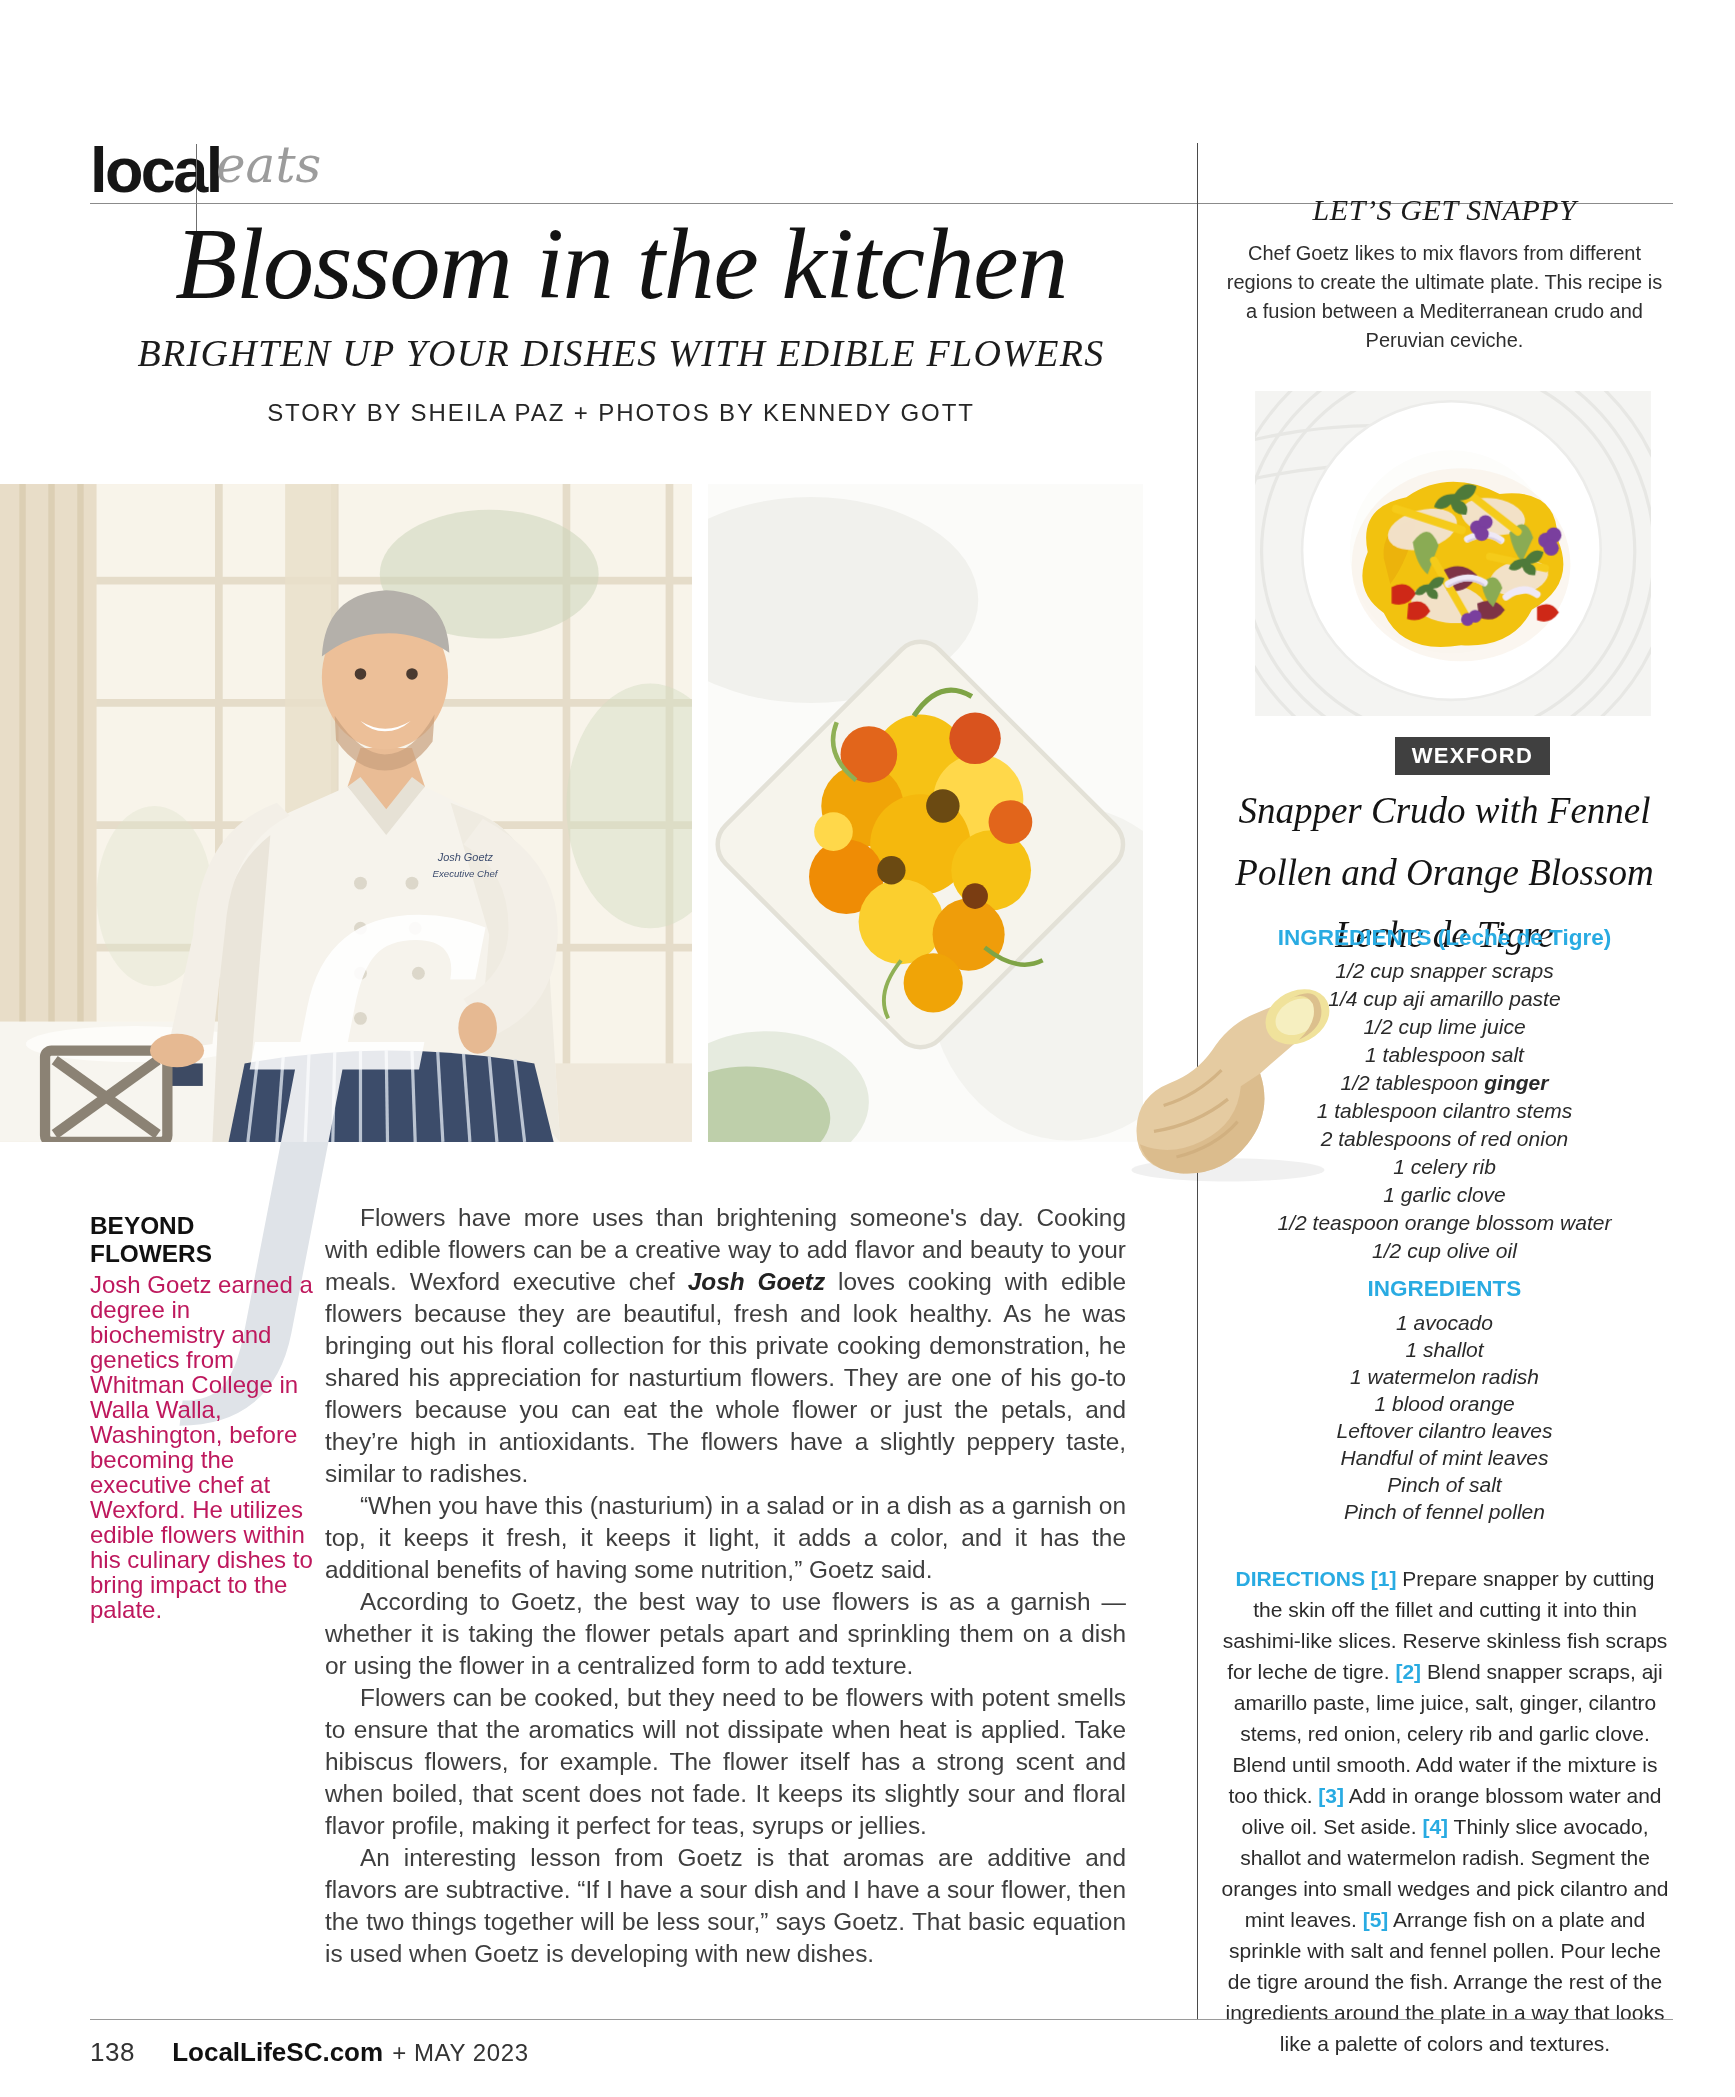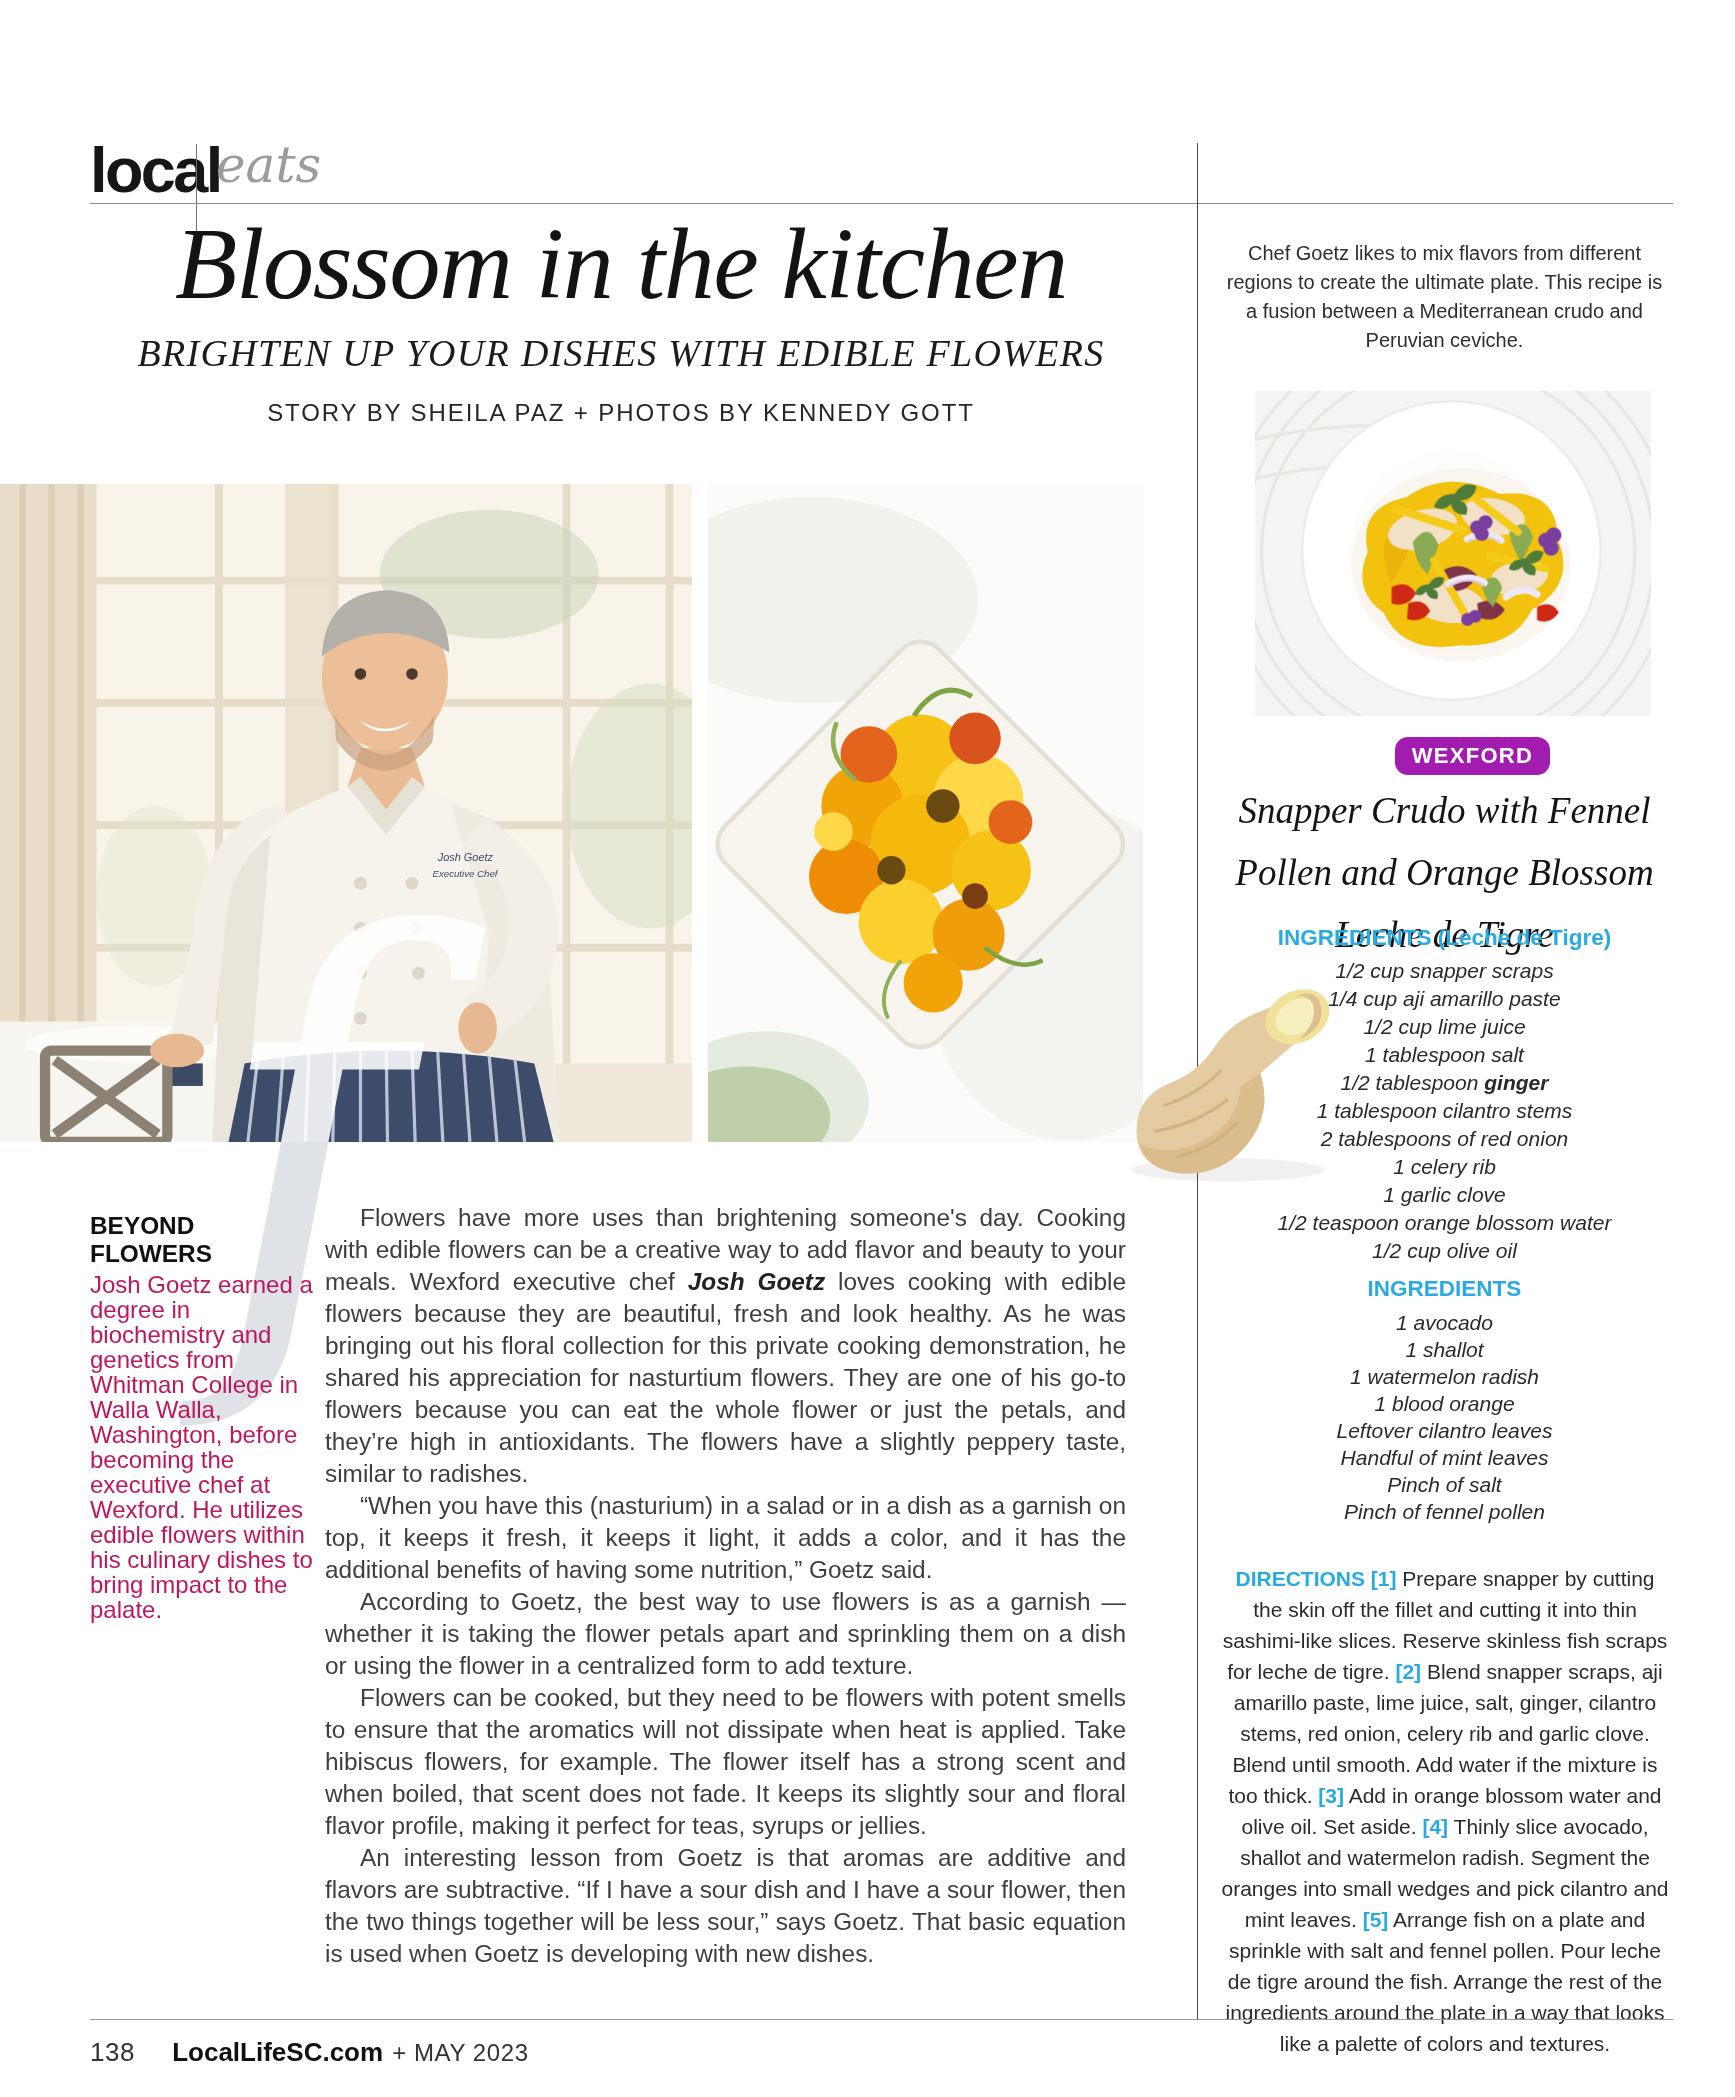--- a/index.html
+++ b/index.html
@@ -48,22 +48,22 @@
   
   .body-text{position:absolute;left:325px;top:1202px;width:801px;z-index:4;
              font-size:24.4px;line-height:32px;color:#3e3e3e;text-align:justify;}
   .body-text p{margin:0;text-indent:35px;}
   .bold-name{font-weight:bold;font-style:italic;color:#222;}
   .lgs{position:absolute;left:1216px;top:193px;width:457px;text-align:center;
        font-family:"Liberation Serif", serif;font-style:italic;font-size:30px;
        letter-spacing:0.6px;color:#1b1b1b;}
   .snappy{position:absolute;left:1224px;top:239px;width:441px;text-align:center;
           font-size:20px;line-height:29px;color:#2e2e2e;}
-  .wexford{position:absolute;left:1395px;top:737px;background:#a21caf;color:#fff;
-           font-size:22px;font-weight:bold;letter-spacing:1.3px;padding:5.8px 16.7px;z-index:5;border-radius:13px;}
+  .wexford{position:absolute;left:1395px;top:737px;background:#404040;color:#fff;
+           font-size:22px;font-weight:bold;letter-spacing:1.3px;padding:5.8px 16.7px;z-index:5;}
   .recipe-title{position:absolute;left:1216px;top:780px;width:457px;text-align:center;
                 font-family:"Liberation Serif", serif;font-style:italic;font-size:37px;
                 line-height:62px;color:#141414;}
   .ing-header{position:absolute;left:1216px;width:457px;text-align:center;
               font-size:22.5px;font-weight:bold;color:#29abe2;}
   .ing-h1{top:925px;}
   .ing-h2{top:1276px;}
   .ing-list{position:absolute;left:1216px;width:457px;text-align:center;
             font-size:21px;font-style:italic;color:#2a2a2a;}
   .ing-l1{top:957px;line-height:28px;}
@@ -241,20 +241,21 @@
   </div>
 
   <div class="body-text">
     <p><span>Flowers have more uses than brightening someone's day. Cooking with edible flowers can be a creative way to add flavor and beauty to your meals. Wexford executive chef </span><span class="bold-name">Josh Goetz</span><span> loves cooking with edible flowers because they are beautiful, fresh and look healthy. As he was bringing out his floral collection for this private cooking demonstration, he shared his appreciation for nasturtium flowers. They are one of his go-to flowers because you can eat the whole flower or just the petals, and they’re high in antioxidants. The flowers have a slightly peppery taste, similar to radishes.</span></p>
     <p>“When you have this (nasturium) in a salad or in a dish as a garnish on top, it keeps it fresh, it keeps it light, it adds a color, and it has the additional benefits of having some nutrition,” Goetz said.</p>
     <p>According to Goetz, the best way to use flowers is as a garnish — whether it is taking the flower petals apart and sprinkling them on a dish or using the flower in a centralized form to add texture.</p>
     <p>Flowers can be cooked, but they need to be flowers with potent smells to ensure that the aromatics will not dissipate when heat is applied. Take hibiscus flowers, for example. The flower itself has a strong scent and when boiled, that scent does not fade. It keeps its slightly sour and floral flavor profile, making it perfect for teas, syrups or jellies.</p>
     <p>An interesting lesson from Goetz is that aromas are additive and flavors are subtractive. “If I have a sour dish and I have a sour flower, then the two things together will be less sour,” says Goetz. That basic equation is used when Goetz is developing with new dishes.</p>
   </div>
 
+  <div class="lgs">LET’S GET SNAPPY</div>
   <div class="snappy">Chef Goetz likes to mix flavors from different regions to create the ultimate plate. This recipe is a fusion between a Mediterranean crudo and Peruvian ceviche.</div>
 
   <div class="photo photo-dish">
     <svg width="396" height="325" viewBox="0 0 615 505">
       <rect width="615" height="505" fill="#f4f4f2"></rect>
       <g fill="none" stroke="#e7e7e4" stroke-width="5">
         <circle cx="300" cy="250" r="290"></circle>
           <circle cx="300" cy="250" r="320"></circle>
           <circle cx="300" cy="250" r="350"></circle>
         <path d="M-20 80 Q140 40 300 60"></path>

